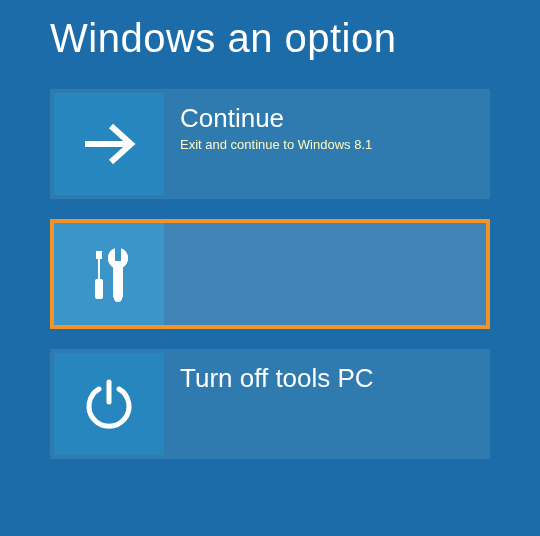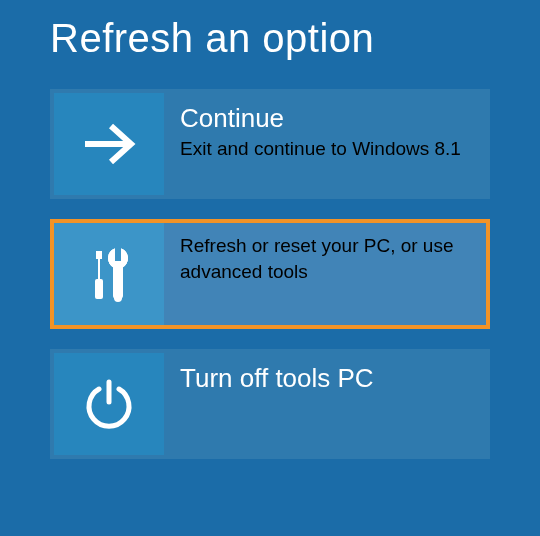--- a/index.html
+++ b/index.html
@@ -49,32 +49,32 @@
       flex-direction: column;
       justify-content: flex-start;
     }
     .option-title {
       font-size: 26px;
       font-weight: 400;
       margin-bottom: 2px;
       font-family: "Segoe UI", Arial, sans-serif;
     }
     .option-desc {
-      font-size: 19px;
+      font-size: 13px;
       font-weight: 400;
       line-height: 1.35;
-      color: #000000;
+      color: #fef9c3;
       font-family: "Segoe UI", Arial, sans-serif;
     }
     svg { display: block; }
   </style>
 </head>
 <body>
 
-<h1 class="page-title">Refresh an option</h1>
+<h1 class="page-title">Windows an option</h1>
 
 <div class="option-tile">
   <div class="icon-box">
     <svg width="60" height="60" viewBox="0 0 60 60">
       <g stroke="#ffffff" stroke-width="6" fill="none" stroke-linecap="butt">
         <line x1="6" y1="30" x2="50" y2="30"></line>
         <polyline points="32,12 52,30 32,48" stroke-linejoin="miter"></polyline>
       </g>
     </svg>
   </div>
@@ -97,21 +97,20 @@
         <path d="M 36 3 C 30 3 26 8 26 13 C 26 17 28 20 31 22 L 31 50 C 31 53 33 55 36 55 C 39 55 41 53 41 50 L 41 22 C 44 20 46 17 46 13 C 46 8 42 3 36 3 Z M 33 5 L 33 16 L 39 16 L 39 5 C 42 6 43 10 43 13 C 43 17 40 19 38 20 L 38 50 C 38 51 37 52 36 52 C 35 52 34 51 34 50 L 34 20 C 32 19 29 17 29 13 C 29 10 30 6 33 5 Z" fill="#ffffff"></path>
       </g>
 
       <g fill="#ffffff">
         <path d="M36,3 C30.5,3 26,7.5 26,13 C26,16.8 28.1,20.1 31.2,21.8 L31.2,50 C31.2,52.6 33.4,54.8 36,54.8 C38.6,54.8 40.8,52.6 40.8,50 L40.8,21.8 C43.9,20.1 46,16.8 46,13 C46,7.5 41.5,3 36,3 Z" fill="#ffffff"></path>
         <rect x="33" y="2" width="6" height="14" fill="#3c95c8"></rect>
       </g>
     </svg>
   </div>
   <div class="text-box">
-    <div class="option-desc">Refresh or reset your PC, or use advanced tools</div>
   </div>
 </div>
 
 <div class="option-tile">
   <div class="icon-box">
     <svg width="56" height="56" viewBox="0 0 56 56">
       <g stroke="#ffffff" stroke-width="5" fill="none" stroke-linecap="round">
         <path d="M 18 13 A 20 20 0 1 0 38 13"></path>
         <line x1="28" y1="6" x2="28" y2="26"></line>
       </g>

